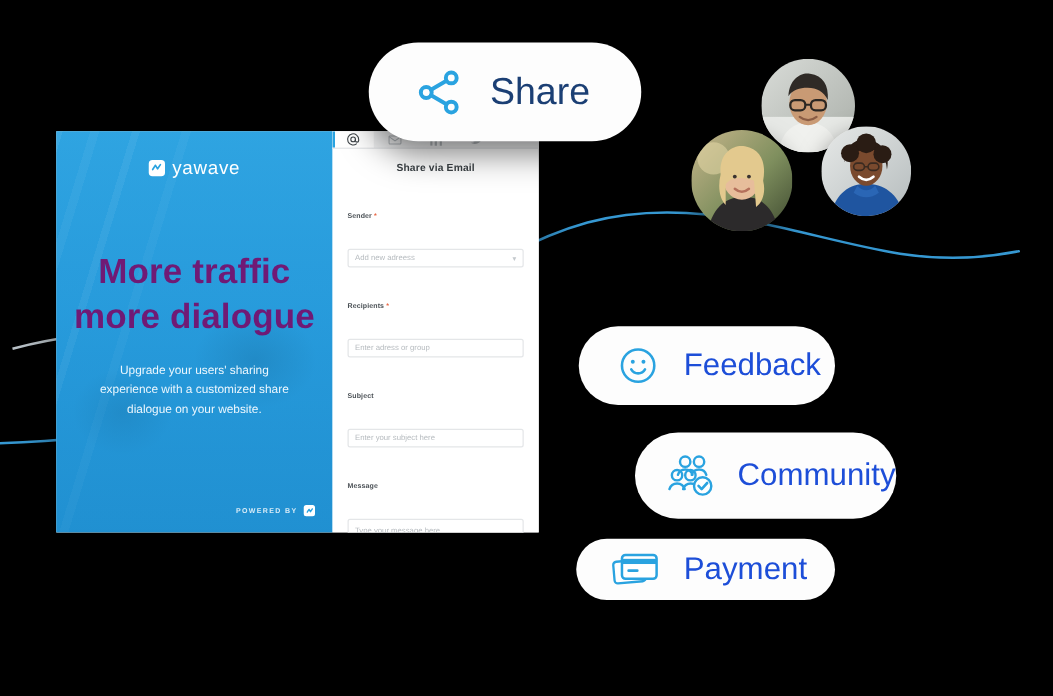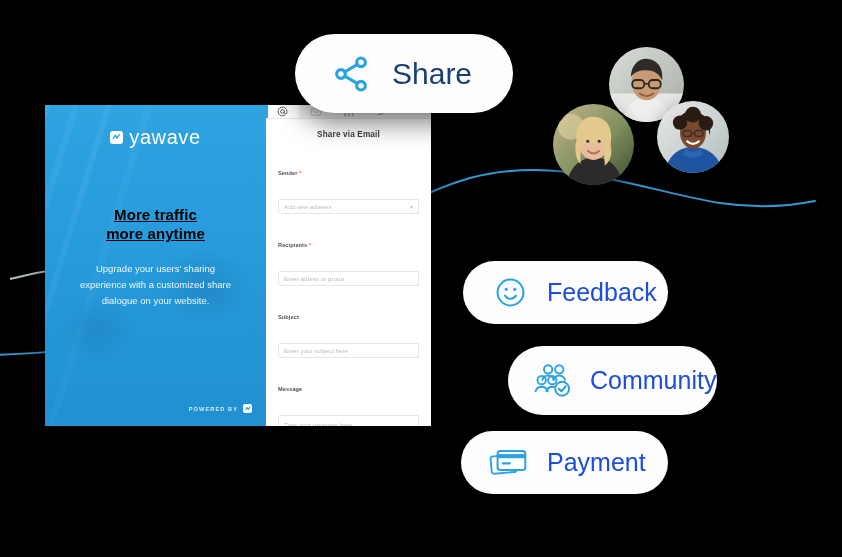--- a/index.html
+++ b/index.html
@@ -44,25 +44,25 @@
     background:linear-gradient(180deg, rgba(41,160,224,.58) 0%, rgba(33,146,212,.70) 100%);
   }
   .hero-inner { position:relative; z-index:2; width:100%; height:100%;
     display:flex; flex-direction:column; align-items:center; }
 
   .brand { display:flex; align-items:center; gap:6px; margin-top:21px; }
   .brand-mark {
     width:13px; height:13px; border-radius:3px; background:#ffffff;
     display:flex; align-items:center; justify-content:center;
   }
-  .brand-name { color:#ffffff; font-size:20px; letter-spacing:.6px; font-weight:400; }
+  .brand-name { color:#ffffff; font-size:15px; letter-spacing:.6px; font-weight:400; }
 
   .hero-title {
-    margin-top:56px; color:#000000; font-size:15px; font-weight:700;
-    line-height:1.28; text-align:center; letter-spacing:.1px;text-decoration:underline;
+    margin-top:56px; color:#701a75; font-size:28px; font-weight:700;
+    line-height:1.28; text-align:center; letter-spacing:.1px;
   }
   .hero-sub {
     margin-top:18px; width:168px; color:#ecf7fe; font-size:9.5px;
     line-height:1.65; text-align:center; font-weight:400;
   }
   .powered {
     position:absolute; bottom:13px; right:14px; z-index:3;
     display:flex; align-items:center; gap:5px;
   }
   .powered-label { color:rgba(255,255,255,.82); font-size:5.6px; letter-spacing:1.1px; font-weight:700; }
@@ -108,21 +108,21 @@
     background:#fdfdfd; border-radius:999px;
     box-shadow:0 10px 26px rgba(0,0,0,.5);
   }
   .pill .plabel { color:#1d4ed8; font-weight:400; }
   .pill-share { left:295px; top:34px; width:218px; height:79px; padding-left:36px; gap:21px; }
   .pill-share .plabel { font-size:30px; color:#1b3f74; }
   .pill-feedback { left:463px; top:261px; width:205px; height:63px; padding-left:31px; gap:20px; }
   .pill-feedback .plabel { font-size:25px; }
   .pill-community { left:508px; top:346px; width:209px; height:69px; padding-left:24px; gap:16px; }
   .pill-community .plabel { font-size:25px; }
-  .pill-payment { left:461px; top:431px; width:207px; height:63px; padding-left:28px; gap:18px;text-align:center; }
+  .pill-payment { left:461px; top:431px; width:207px; height:49px; padding-left:28px; gap:18px;text-align:center; }
   .pill-payment .plabel { font-size:25px; }
 
   
   .avatar { position:absolute; border-radius:50%; overflow:hidden; box-shadow:0 8px 20px rgba(0,0,0,.55); }
   .av1 { left:609px; top:47px; width:75px; height:75px; }
   .av2 { left:553px; top:104px; width:81px; height:81px; }
   .av3 { left:657px; top:101px; width:72px; height:72px; }
   .av-img { width:100%; height:100%; }
 </style>
 </head>
@@ -144,21 +144,21 @@
           <span class="brand-mark">
             <svg width="9" height="9" viewBox="0 0 16 16">
               <path d="M2 10 L6 4 L9 9 L13 3" fill="none" stroke="#2aa3e0" stroke-width="2.4" stroke-linecap="round" stroke-linejoin="round"></path>
             </svg>
           </span>
           <span class="brand-name">yawave</span>
         </div>
 
         <div class="hero-title">
           <div>More traffic</div>
-          <div>more anytime</div>
+          <div>more dialogue</div>
         </div>
 
         <div class="hero-sub">Upgrade your users' sharing experience with a customized share dialogue on your website.</div>
       </div>
 
       <div class="powered">
         <span class="powered-label">POWERED BY</span>
         <span class="powered-mark">
           <svg width="6" height="6" viewBox="0 0 16 16">
             <path d="M2 10 L6 4 L9 9 L13 3" fill="none" stroke="#2aa3e0" stroke-width="3" stroke-linecap="round" stroke-linejoin="round"></path>

